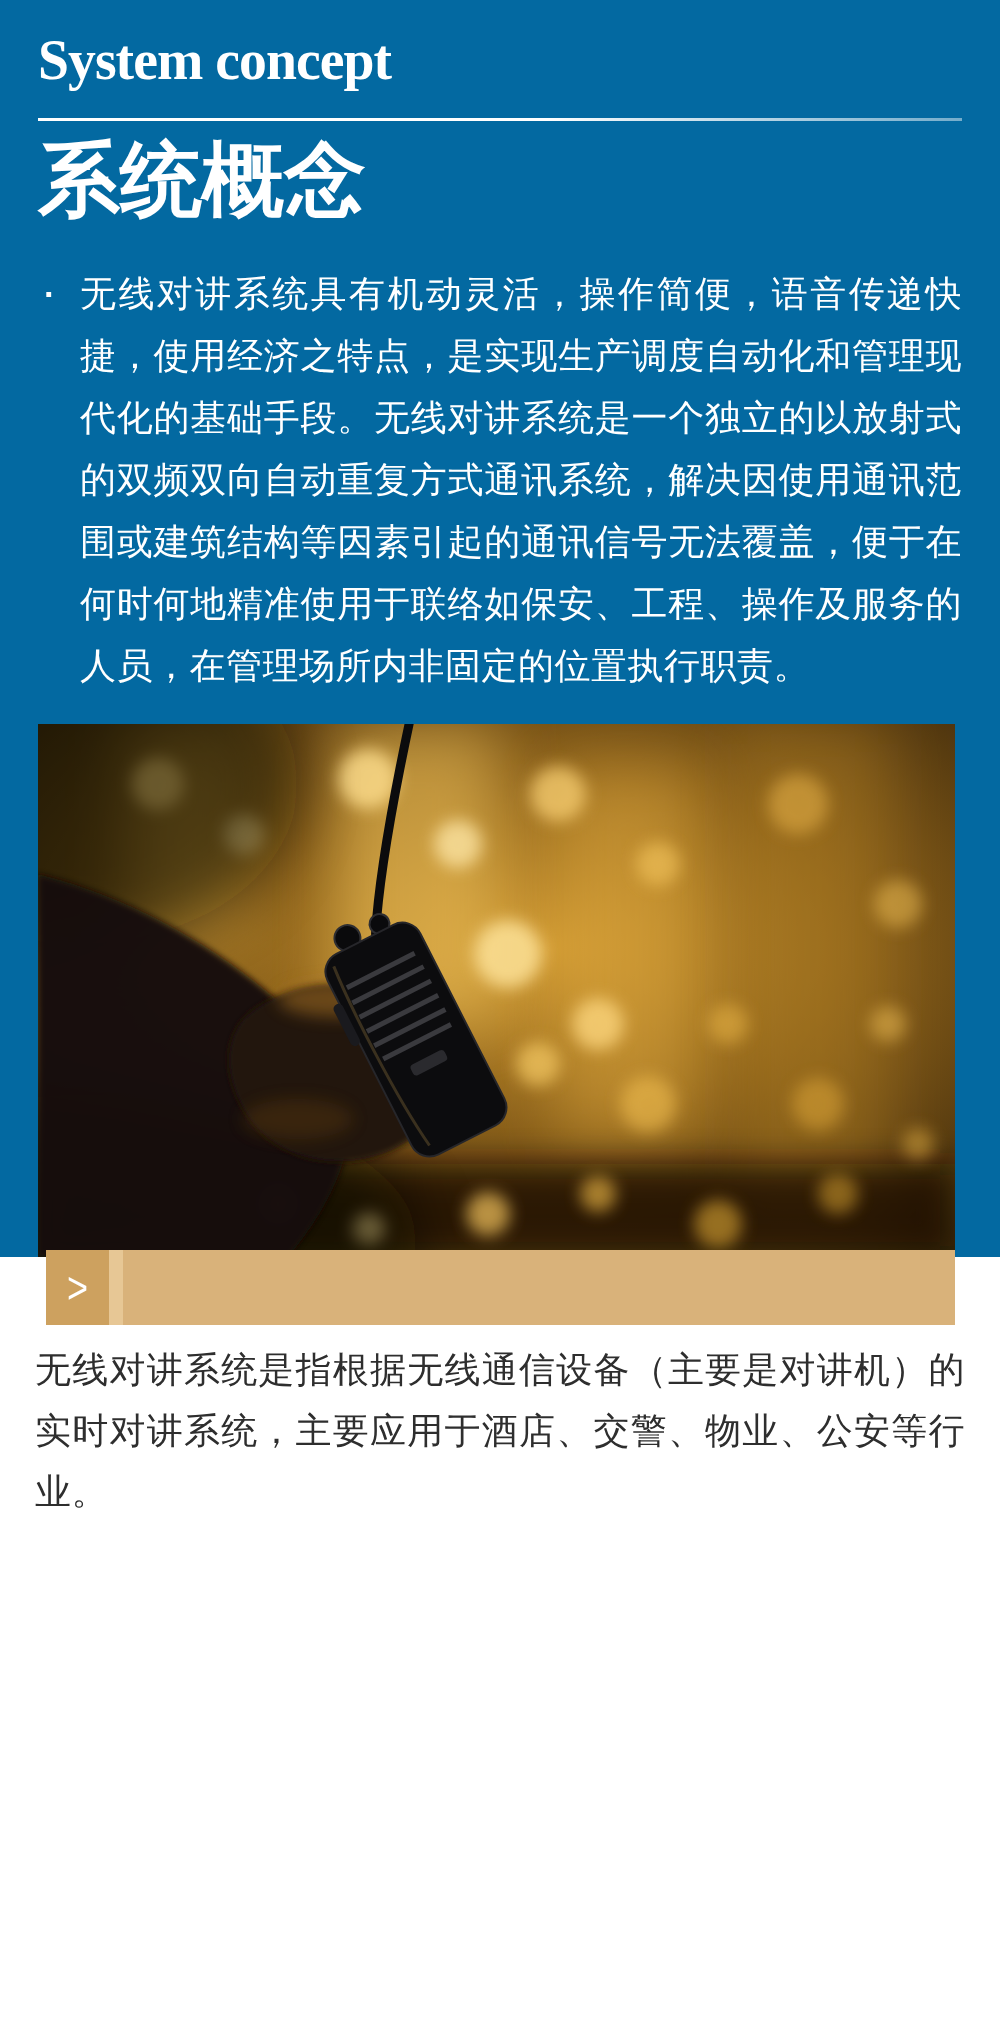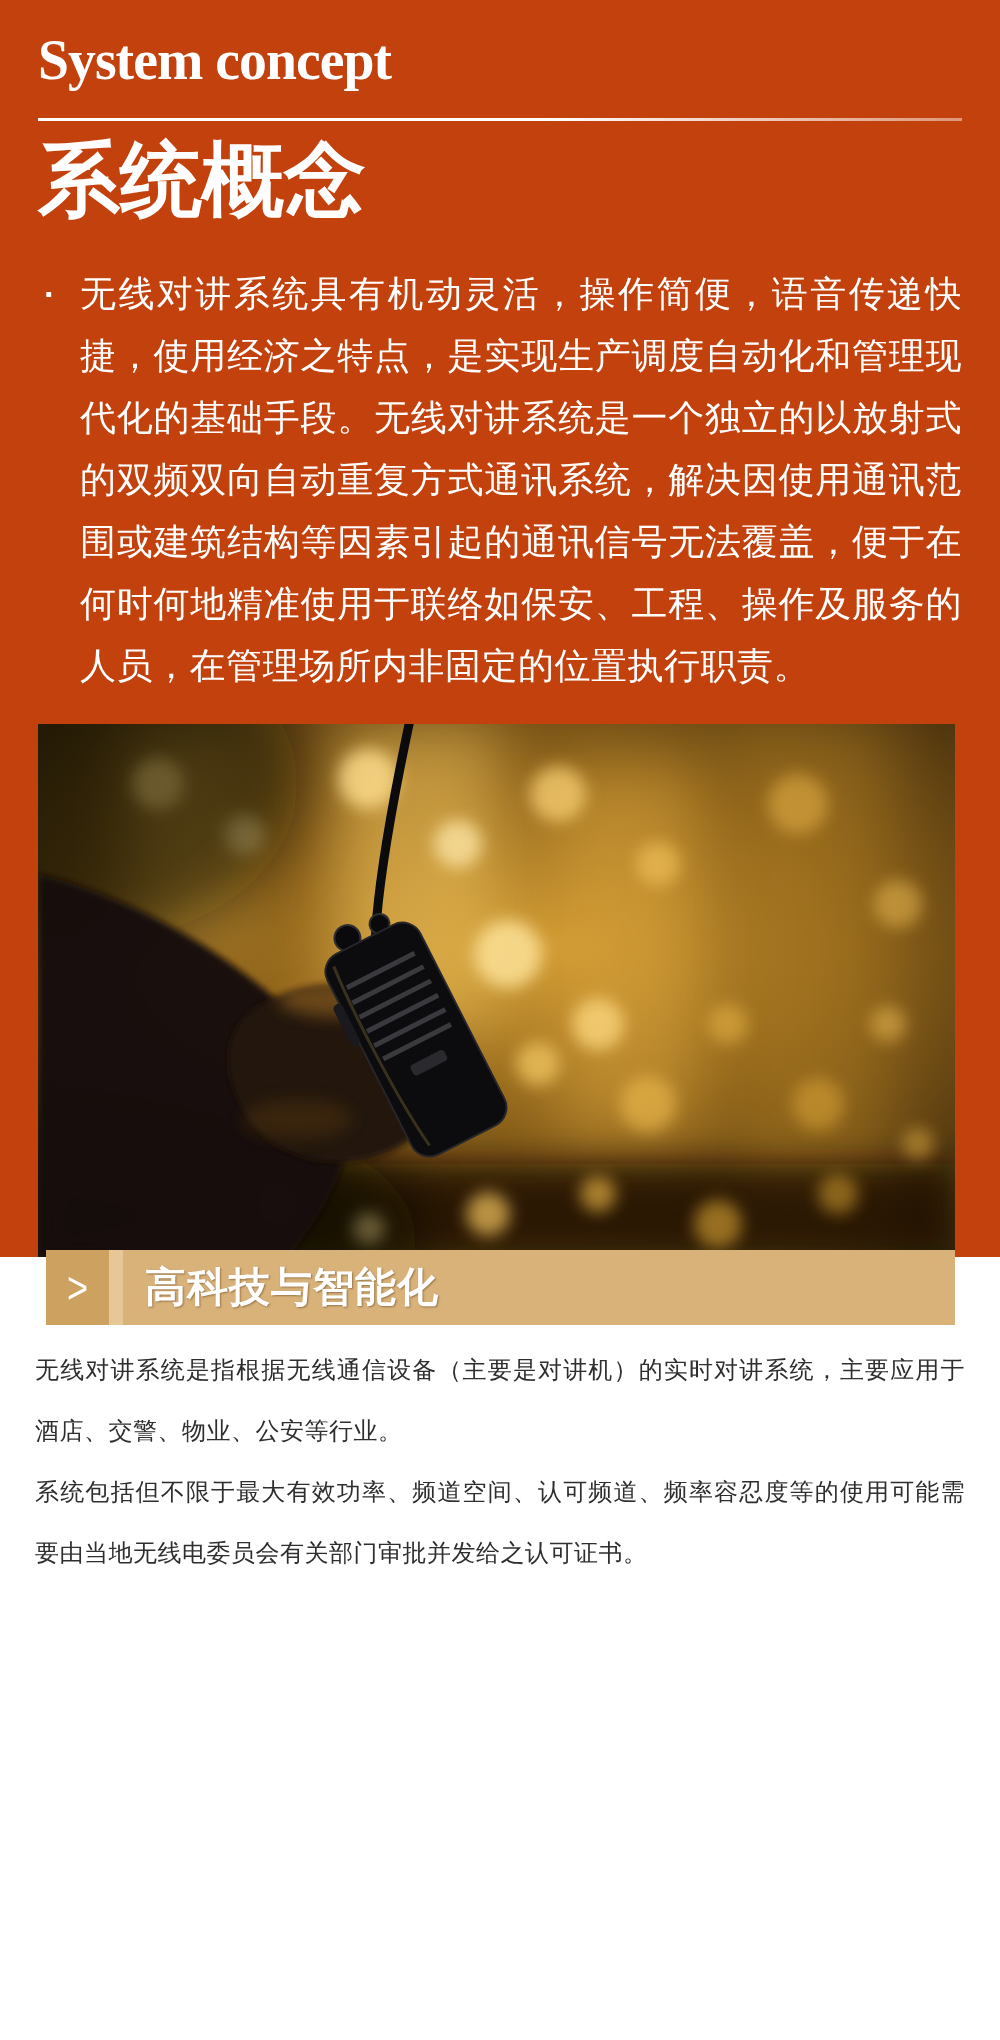--- a/index.html
+++ b/index.html
@@ -1,20 +1,20 @@
 <!DOCTYPE html>
 <html><head>
 <meta charset="utf-8">
 <style>
   html,body{margin:0;padding:0;background:#ffffff;}
   body{width:1000px;min-height:2040px;font-family:"Liberation Sans",sans-serif;}
 
   
   .hero{
-    background:#c2410c;
+    background:#0369a1;
     padding:28px 38px 0 38px;
   }
   .title-en{
     color:#ffffff;
     font-family:"Liberation Serif",serif;
     font-weight:700;
     font-size:58px;
     line-height:64px;
     letter-spacing:-1px;
     transform:scaleX(.96);
@@ -96,21 +96,21 @@
     color:#ffffff;
     font-size:41px;
     font-weight:700;
     margin-left:22px;
     letter-spacing:1px;
     text-shadow:1px 1px 2px rgba(70,45,10,.45);
   }
   .body-copy{
     margin:14px 35px 0 35px;
     color:#2e2e2e;
-    font-size:24px;
+    font-size:36px;
     line-height:61px;
     text-align:justify;
     letter-spacing:.5px;
     padding-bottom:16px;
   }
   .body-copy p{margin:0;}
 </style>
 </head>
 <body>
 
@@ -214,19 +214,17 @@
       </g>
     </svg>
   </div>
 </div>
 
 <div class="section-header">
   <div class="chevron-box">
     <span class="chevron">&gt;</span>
   </div>
   <div class="chevron-strip"></div>
-  <div class="section-title">高科技与智能化</div>
 </div>
 
 <div class="body-copy">
   <p>无线对讲系统是指根据无线通信设备（主要是对讲机）的实时对讲系统，主要应用于酒店、交警、物业、公安等行业。</p>
-  <p>系统包括但不限于最大有效功率、频道空间、认可频道、频率容忍度等的使用可能需要由当地无线电委员会有关部门审批并发给之认可证书。</p>
 </div>
 
 </body></html>

